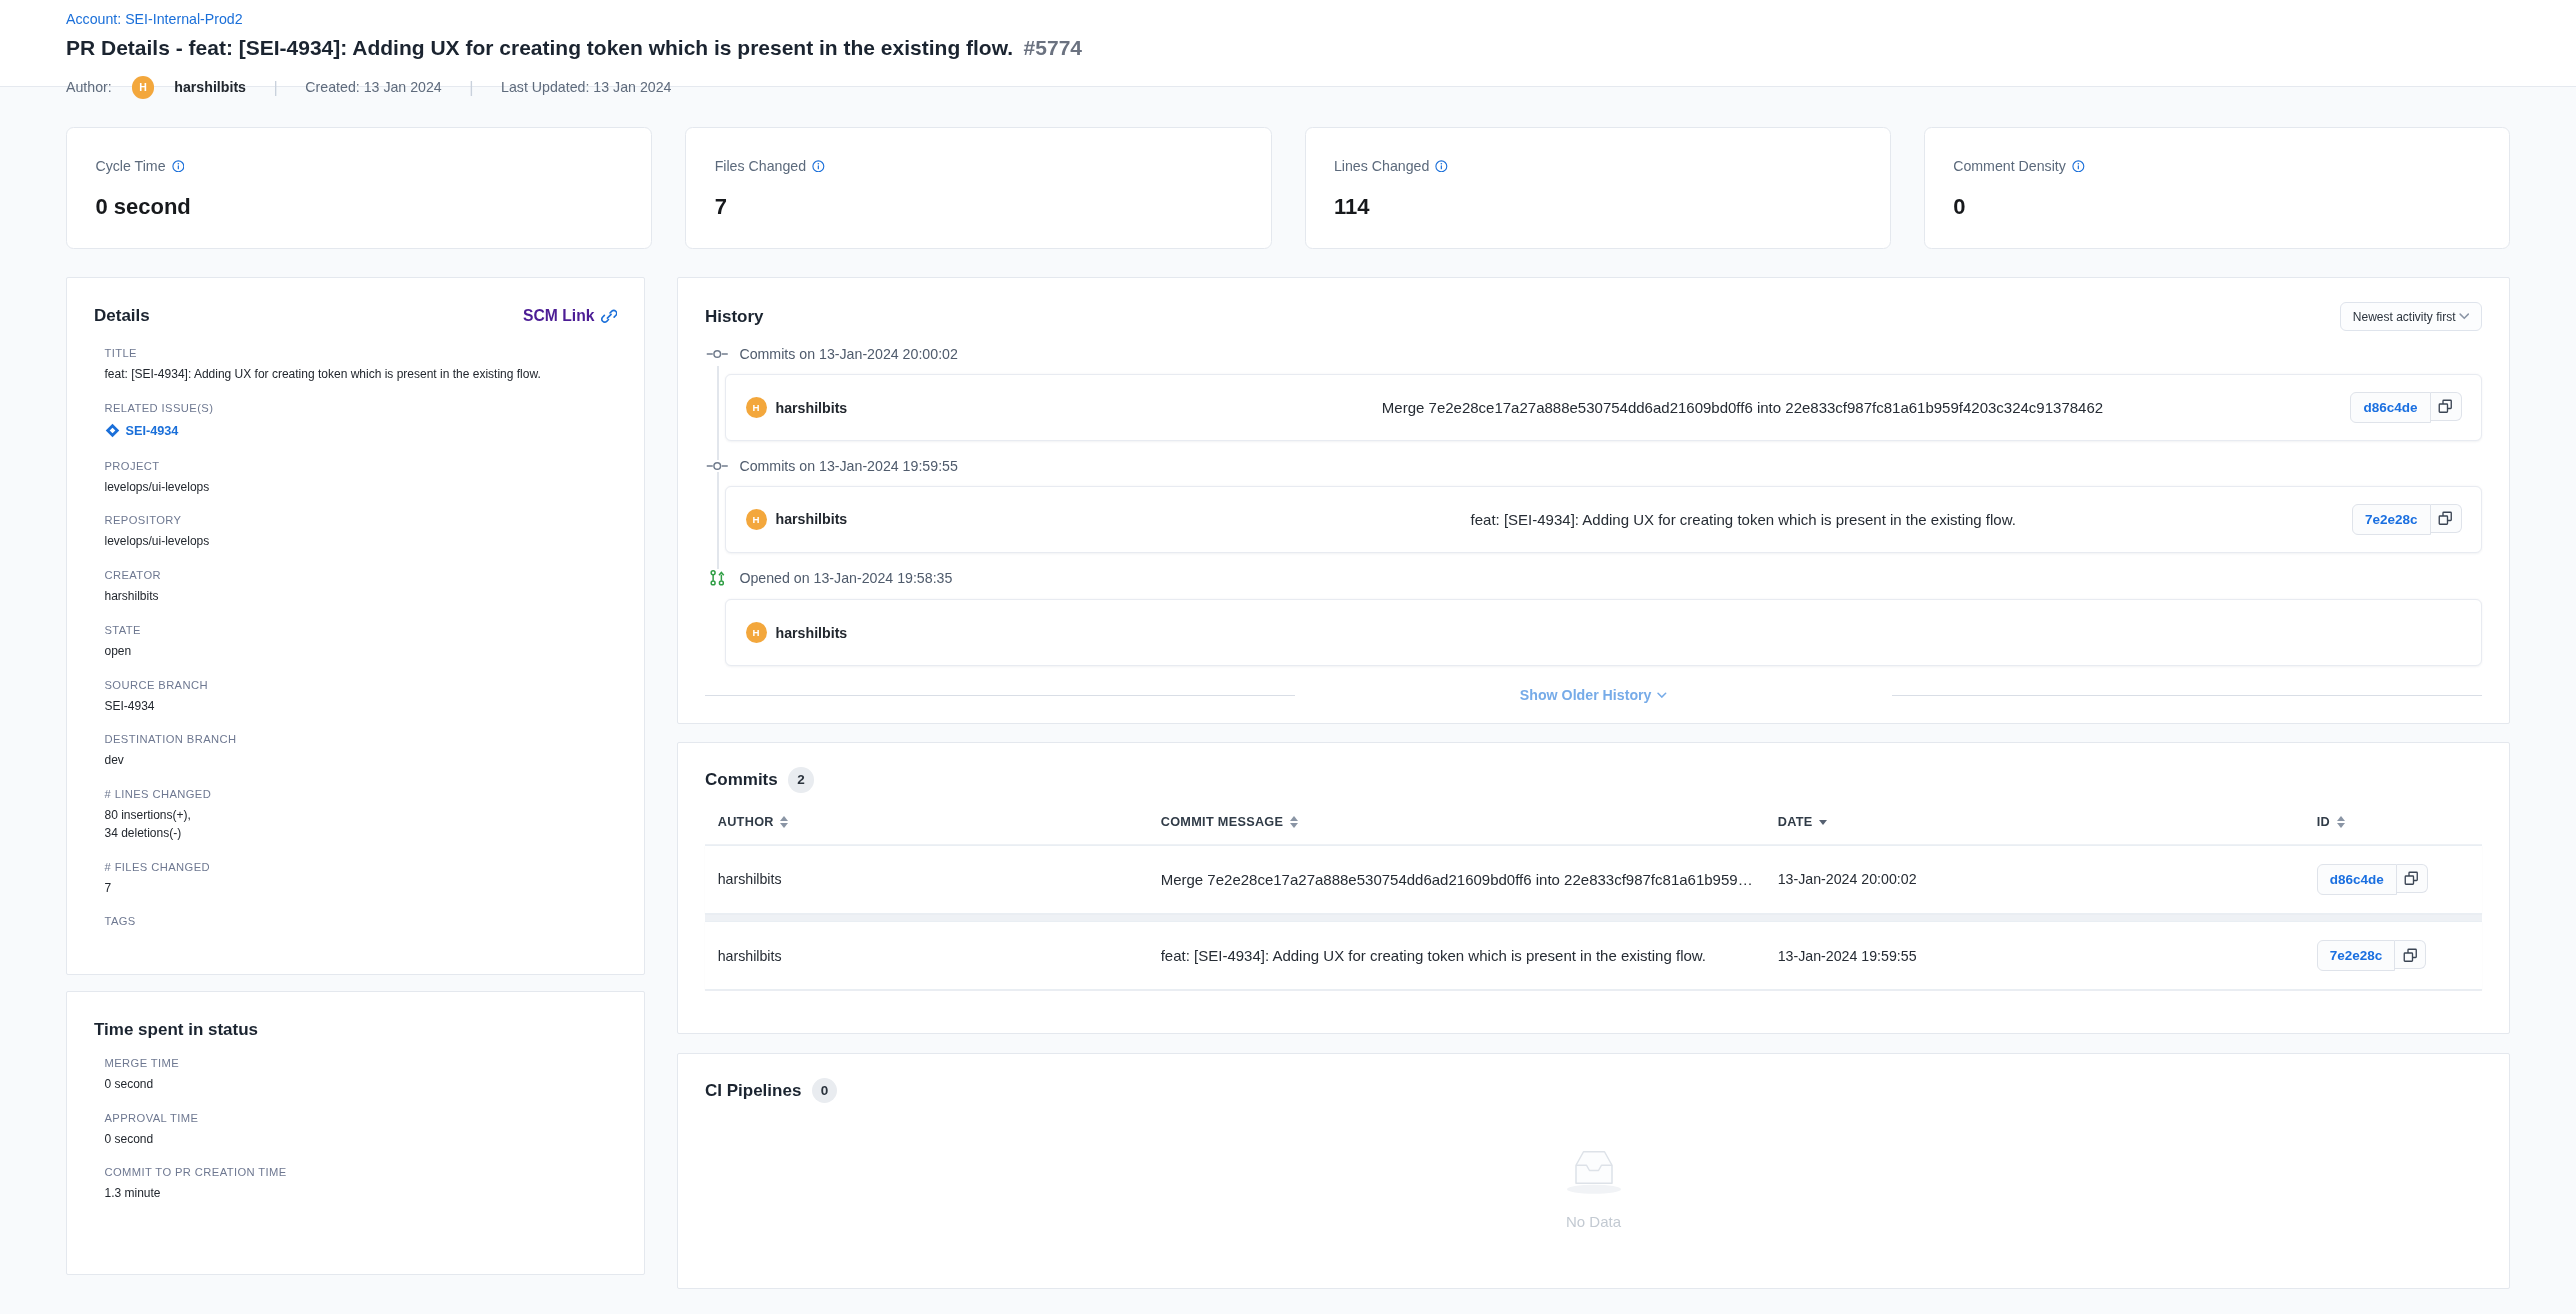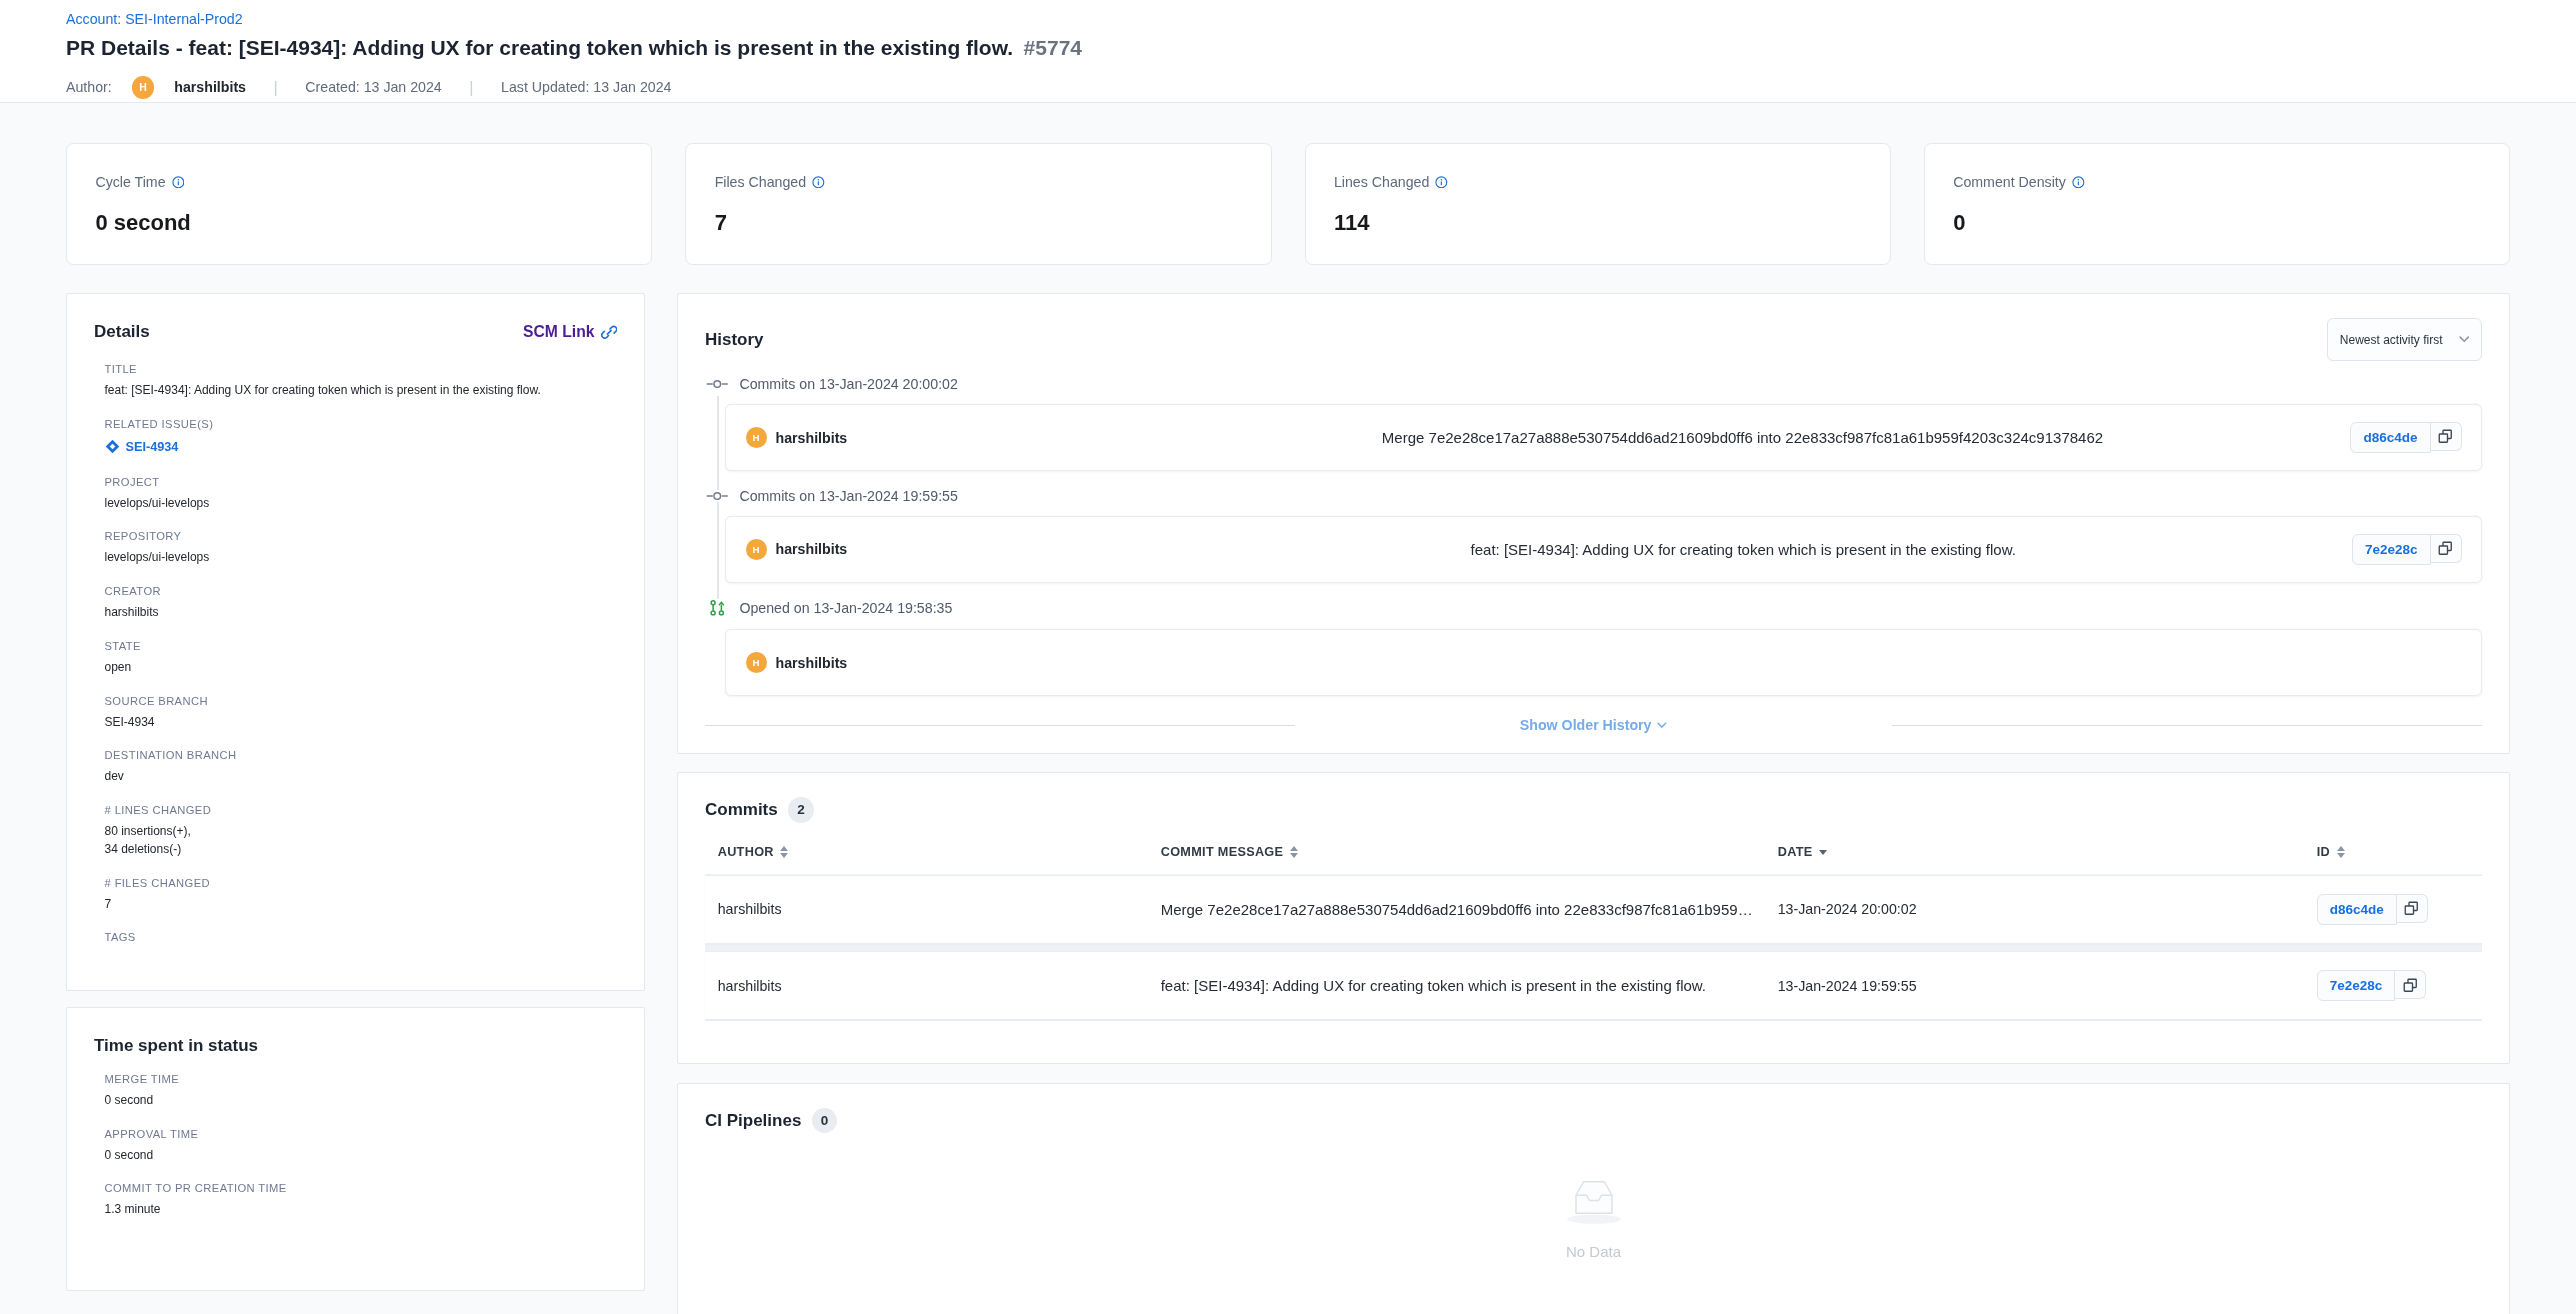--- a/index.html
+++ b/index.html
@@ -1,21 +1,21 @@
 <!DOCTYPE html>
 <html style="font-size:12px"><head>
 <meta charset="utf-8">
 <style>
   * { margin:0; padding:0; box-sizing:border-box; }
   html,body { background:#f8fafc; }
   body { font-family:"Liberation Sans","DejaVu Sans",sans-serif; color:#22272e; }
   .page { width:2576px; min-height:1314px; background:#f8fafc; }
 
   
-  .top { background:#ffffff; padding:10.5px 66px 0 66px; height:103px; border-bottom:0.7px solid #e5e9ef; }
+  .top { background:#ffffff; padding:10.5px 66px 0 66px; height:87px; border-bottom:0.7px solid #e5e9ef; }
   .account-link { color:#1a6fd9; font-size:14.2px; display:inline-block; cursor:pointer; }
   .title-row { margin-top:9px; display:flex; align-items:baseline; gap:10.5px; }
   .page-title { font-size:21px; font-weight:bold; color:#1b2430; }
   .pr-number { font-size:21px; font-weight:bold; color:#6b7280; }
   .meta-row { margin-top:16.5px; display:flex; align-items:center; gap:20px; font-size:14.2px; color:#5f6b7c; }
   .meta-row .name { color:#22272e; font-weight:bold; }
   .pipe { color:#c9d1dc; font-size:16.5px; padding:0 7.5px; }
   .avatar { border-radius:50%; background:#f3a73c; color:#fff; font-weight:bold;
             display:inline-flex; align-items:center; justify-content:center; }
   .avatar.sm { width:22.5px; height:22.5px; font-size:10.5px; }
@@ -43,21 +43,21 @@
   .field { margin-bottom:18.7px; }
   .field-label { font-size:11.2px; letter-spacing:0.4px; color:#6e7891; margin-bottom:6px; }
   .field-value { font-size:12px; color:#22272e; line-height:1.5; }
   .issue-link { display:inline-flex; align-items:center; gap:6px; color:#1a6fd9; font-weight:bold; font-size:12.7px; cursor:pointer; margin-top:3px; }
 
   
   .time-card { min-height:284px; padding:28.4px 27px; }
 
   
   .history-card { min-height:427px; padding:24px 27px 19.5px 27px; }
-  .select-box { display:inline-flex; align-items:center; gap:16px; height:43px; padding:0 12px;
+  .select-box { display:inline-flex; align-items:center; gap:3px; height:29px; padding:0 12px;
                 border:0.7px solid #dfe4ec; border-radius:6px; background:#fcfdfe; font-size:12px; color:#2b333d; cursor:pointer; }
   .timeline { position:relative; margin-top:15px; }
   .timeline:before { content:""; position:absolute; left:12px; top:19.5px; height:219px; width:1.5px; background:#e2e6ec; }
   .tl-label { position:relative; display:flex; align-items:center; gap:9px; font-size:14.2px; color:#4f5b6c; margin-top:16.5px; }
   .tl-icon { width:25.4px; display:inline-flex; justify-content:center; background:#fff; position:relative; }
   .tl-card { position:relative; margin:12px 0 16.5px 20px; height:67px; border:0.7px solid #e8ebf1; border-radius:6px;
              background:#fff; box-shadow:0 0.7px 2.2px rgba(25,39,60,.06); display:flex; align-items:center; padding:0 19.5px; }
   .tl-left { flex:0 0 389px; display:flex; align-items:center; gap:9px; }
   .tl-name { font-size:14.2px; font-weight:bold; color:#22272e; }
   .tl-msg { flex:1; text-align:center; font-size:15px; color:#262c34; }

